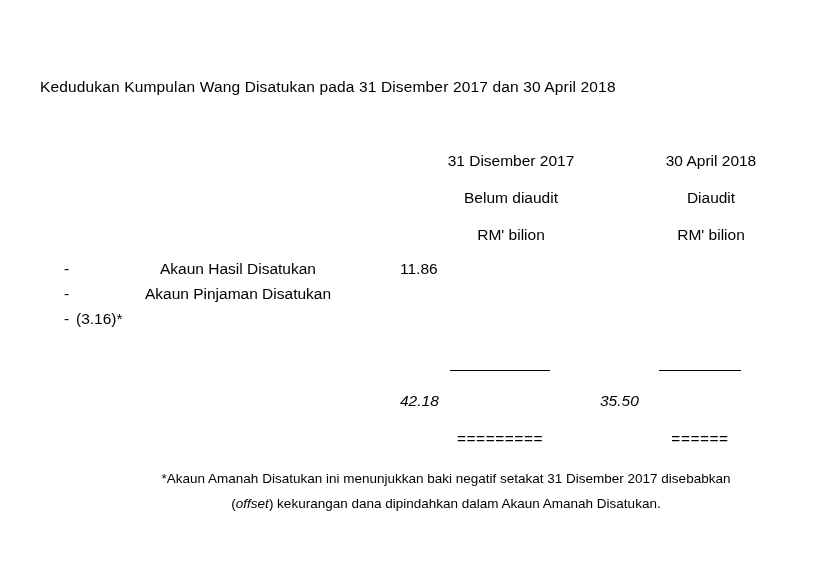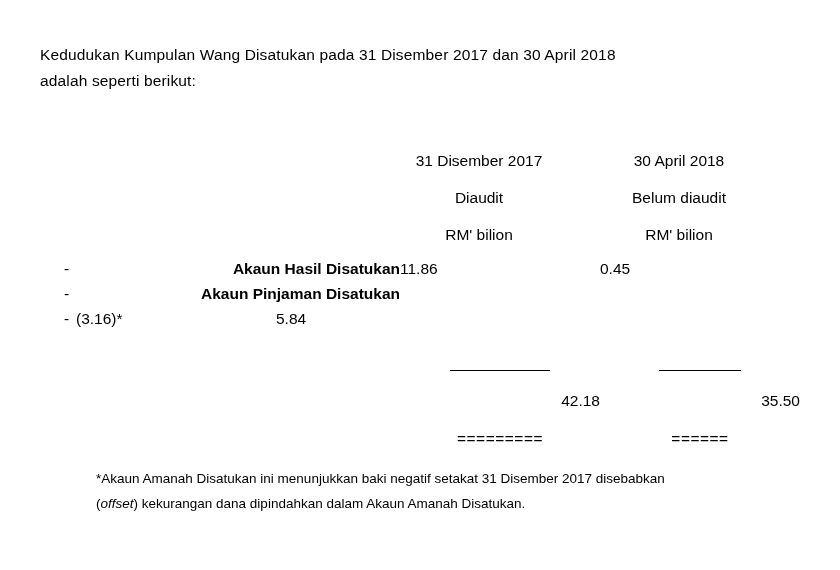--- a/index.html
+++ b/index.html
@@ -24,26 +24,27 @@
     position: absolute;
     left: 40px;
     top: 42px;
     width: 740px;
     font-size: 15.5px;
     line-height: 26px;
     letter-spacing: 0.15px;
   }
   .intro-line {
     white-space: pre-wrap;
+    margin-top: 32px;
   }
 
   
   .col-headers {
     position: absolute;
-    left: 379px;
+    left: 411px;
     top: 142px;
     width: 400px;
   }
   .hrow {
     display: flex;
     font-size: 15.5px;
     line-height: 37px;
   }
   .hcell {
     width: 200px;
@@ -64,22 +65,21 @@
     height: 25px;
   }
   .dash {
     width: 36px;
     text-align: left;
     padding-left: 24px;
     box-sizing: border-box;
   }
   .label {
     width: 324px;
-    text-align: right;
-    font-weight: bold;
+    text-align: center;
   }
   .val {
     width: 200px;
     text-align: left;
   }
 
   
   .rules {
     position: absolute;
     left: 400px;
@@ -104,21 +104,22 @@
   .totals {
     position: absolute;
     left: 400px;
     top: 392px;
     width: 400px;
     display: flex;
     font-size: 15.5px;
   }
   .total-cell {
     width: 200px;
-    text-align: right;
+    text-align: left;
+    font-style: italic;
   }
 
   .dbl {
     position: absolute;
     left: 400px;
     top: 430px;
     width: 400px;
     display: flex;
     font-size: 15.5px;
     letter-spacing: 0.5px;
@@ -129,68 +130,66 @@
   }
 
   
   .footnote {
     position: absolute;
     left: 96px;
     top: 466px;
     width: 700px;
     font-size: 13.5px;
     line-height: 25px;
+    text-align: center;
   }
   .footnote-line {
     white-space: pre-wrap;
   }
   .footnote i {
     font-style: italic;
   }
 </style>
 </head>
 <body>
 
 <div class="page">
 
   <div class="intro">
     <div class="intro-line">Kedudukan Kumpulan Wang Disatukan pada 31 Disember 2017 dan 30 April 2018</div>
-    <div class="intro-line">adalah seperti berikut:</div>
   </div>
 
   <div class="col-headers">
     <div class="hrow">
       <div class="hcell">31 Disember 2017</div>
       <div class="hcell">30 April 2018</div>
     </div>
     <div class="hrow">
+      <div class="hcell">Belum diaudit</div>
       <div class="hcell">Diaudit</div>
-      <div class="hcell">Belum diaudit</div>
     </div>
     <div class="hrow">
       <div class="hcell">RM' bilion</div>
       <div class="hcell">RM' bilion</div>
     </div>
   </div>
 
   <div class="items">
     <div class="item-row">
       <div class="dash">-</div>
       <div class="label">Akaun Hasil Disatukan</div>
       <div class="val">11.86</div>
-      <div class="val">0.45</div>
     </div>
     <div class="item-row">
       <div class="dash">-</div>
       <div class="label">Akaun Pinjaman Disatukan</div>
     </div>
     <div class="item-row">
       <div class="dash">-</div>
       <div class="val">(3.16)*</div>
-      <div class="val">5.84</div>
     </div>
   </div>
 
   <div class="rules">
     <div class="rule-cell">
       <div class="rule-line"></div>
     </div>
     <div class="rule-cell">
       <div class="rule-line short"></div>
     </div>

